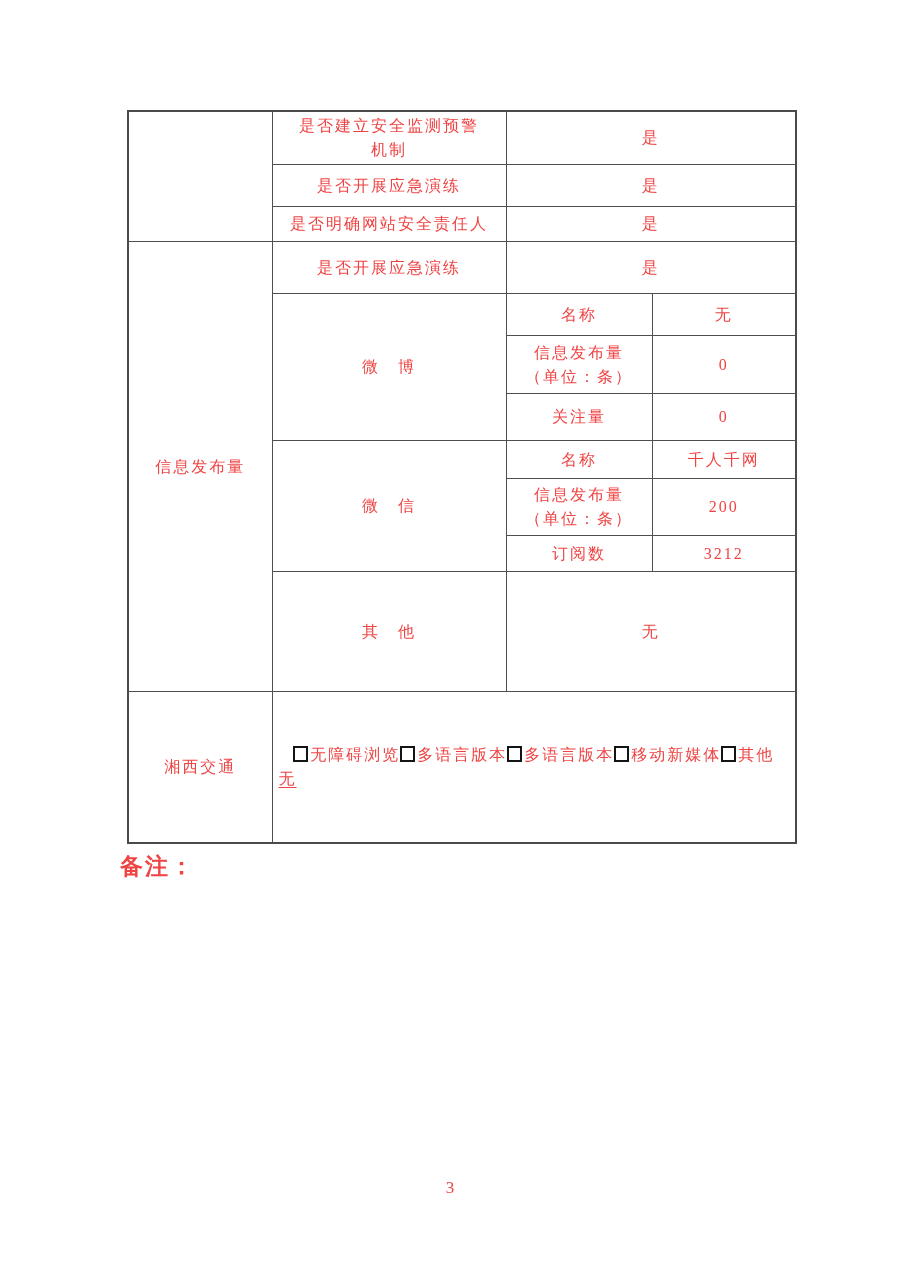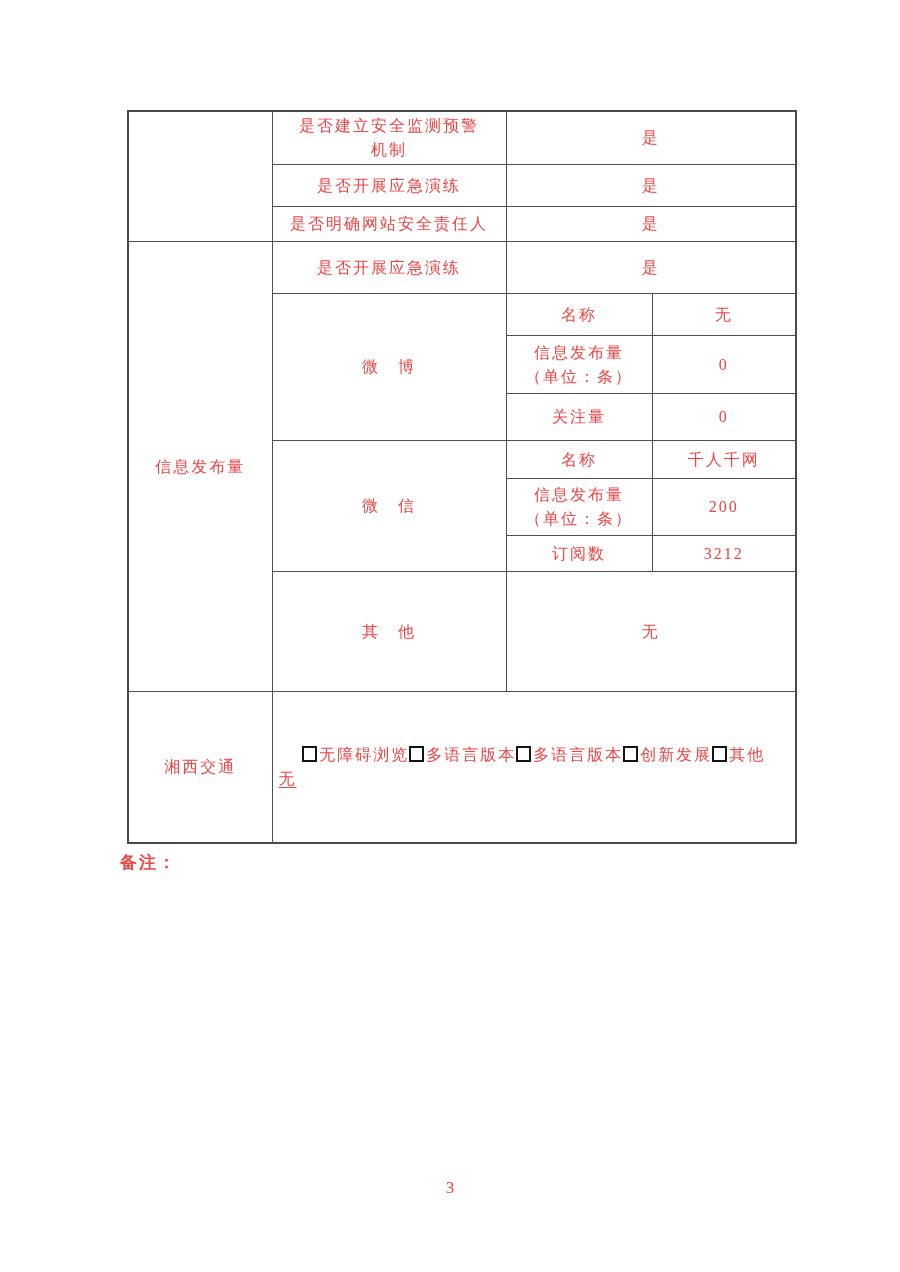--- a/index.html
+++ b/index.html
@@ -52,21 +52,21 @@
     display: block;
     width: -moz-fit-content;
     width: fit-content;
     text-decoration: underline;
     text-underline-offset: 3px;
   }
   .notes {
     position: absolute;
     left: 120px;
     top: 851px;
-    font-size: 17px;
+    font-size: 23px;
     font-weight: bold;
     letter-spacing: 2px;
   }
   .page-number {
     position: absolute;
     left: 0;
     top: 1178px;
     width: 100%;
     text-align: center;
     font-size: 17px;
@@ -135,21 +135,21 @@
       <td>3212</td>
     </tr>
     <tr style="height:120px">
       <td>其　他</td>
       <td colspan="2">无</td>
     </tr>
 
     <tr style="height:151px">
       <td>湘西交通</td>
       <td colspan="3" class="innov-content">
-        <span class="cb"></span><span>无障碍浏览</span><span class="cb"></span><span>多语言版本</span><span class="cb"></span><span>多语言版本</span><span class="cb"></span><span>创新发展</span><span class="cb"></span><span>其他</span>
+        <span class="cb"></span><span>无障碍浏览</span><span class="cb"></span><span>多语言版本</span><span class="cb"></span><span>多语言版本</span><span class="cb"></span><span>移动新媒体</span><span class="cb"></span><span>其他</span>
         <span class="uval">无</span>
       </td>
     </tr>
   </tbody>
     </table>
 
   <div class="notes">备注：</div>
 
   <div class="page-number">3</div>
 

